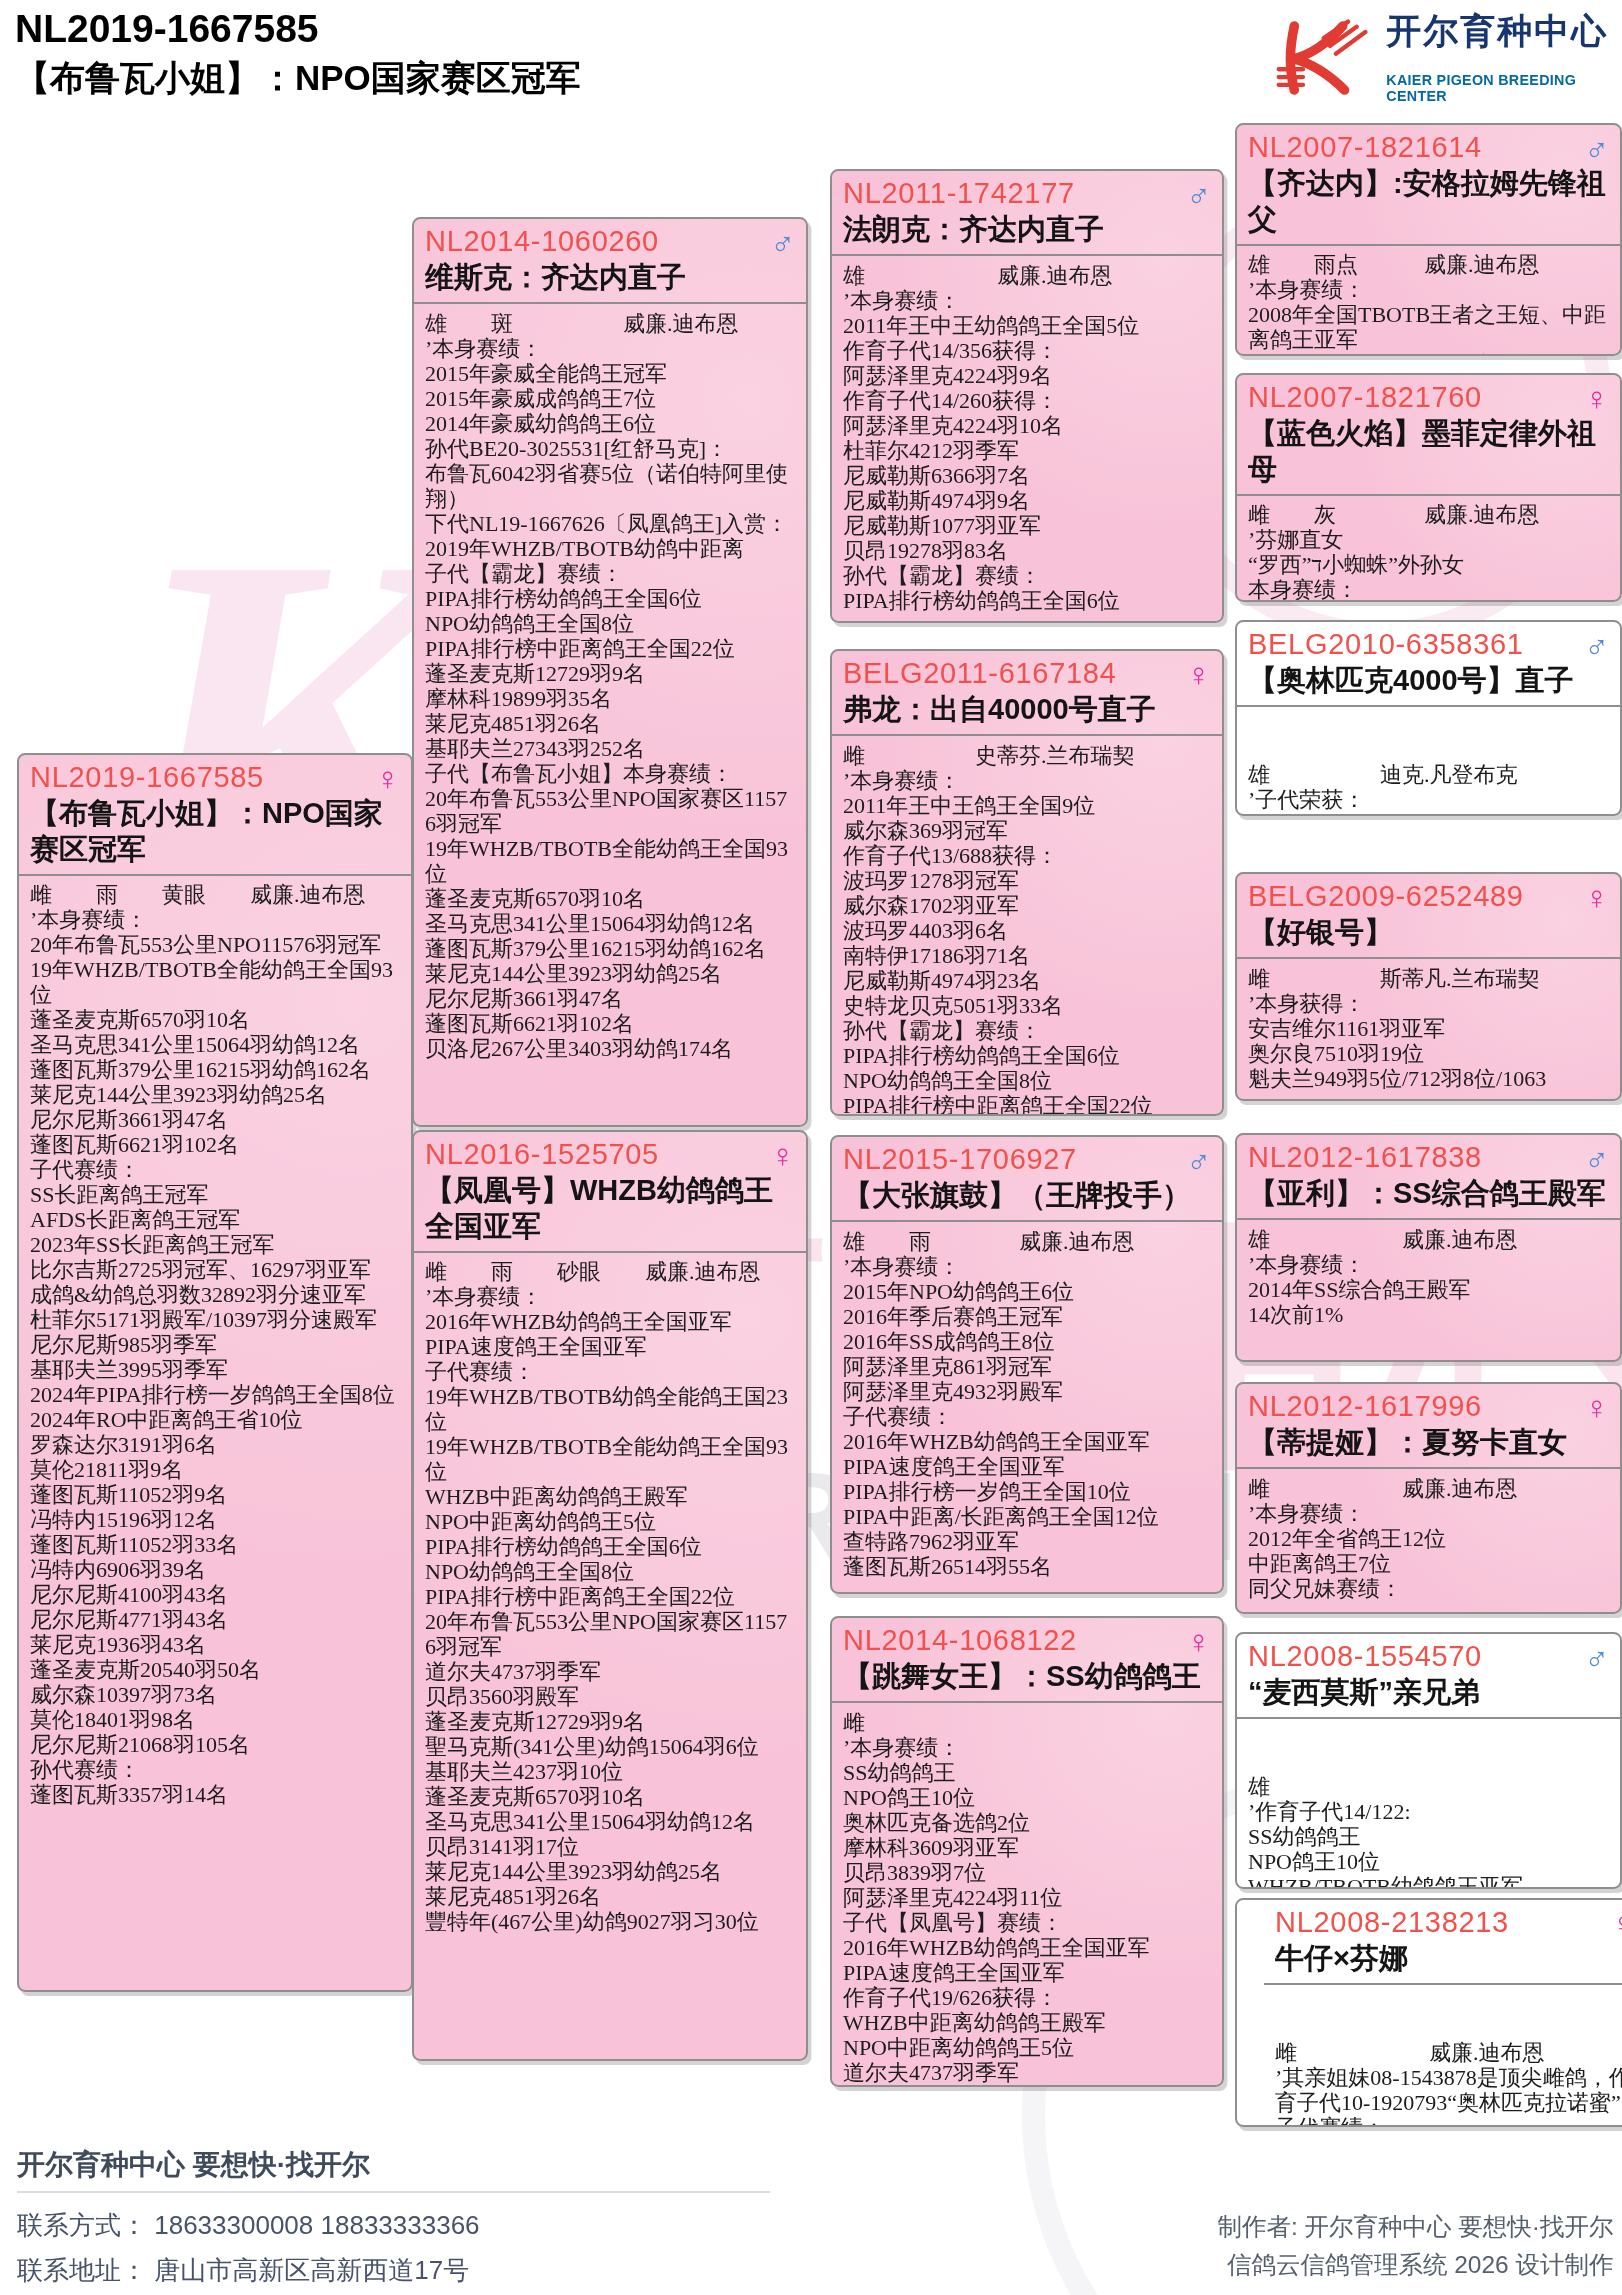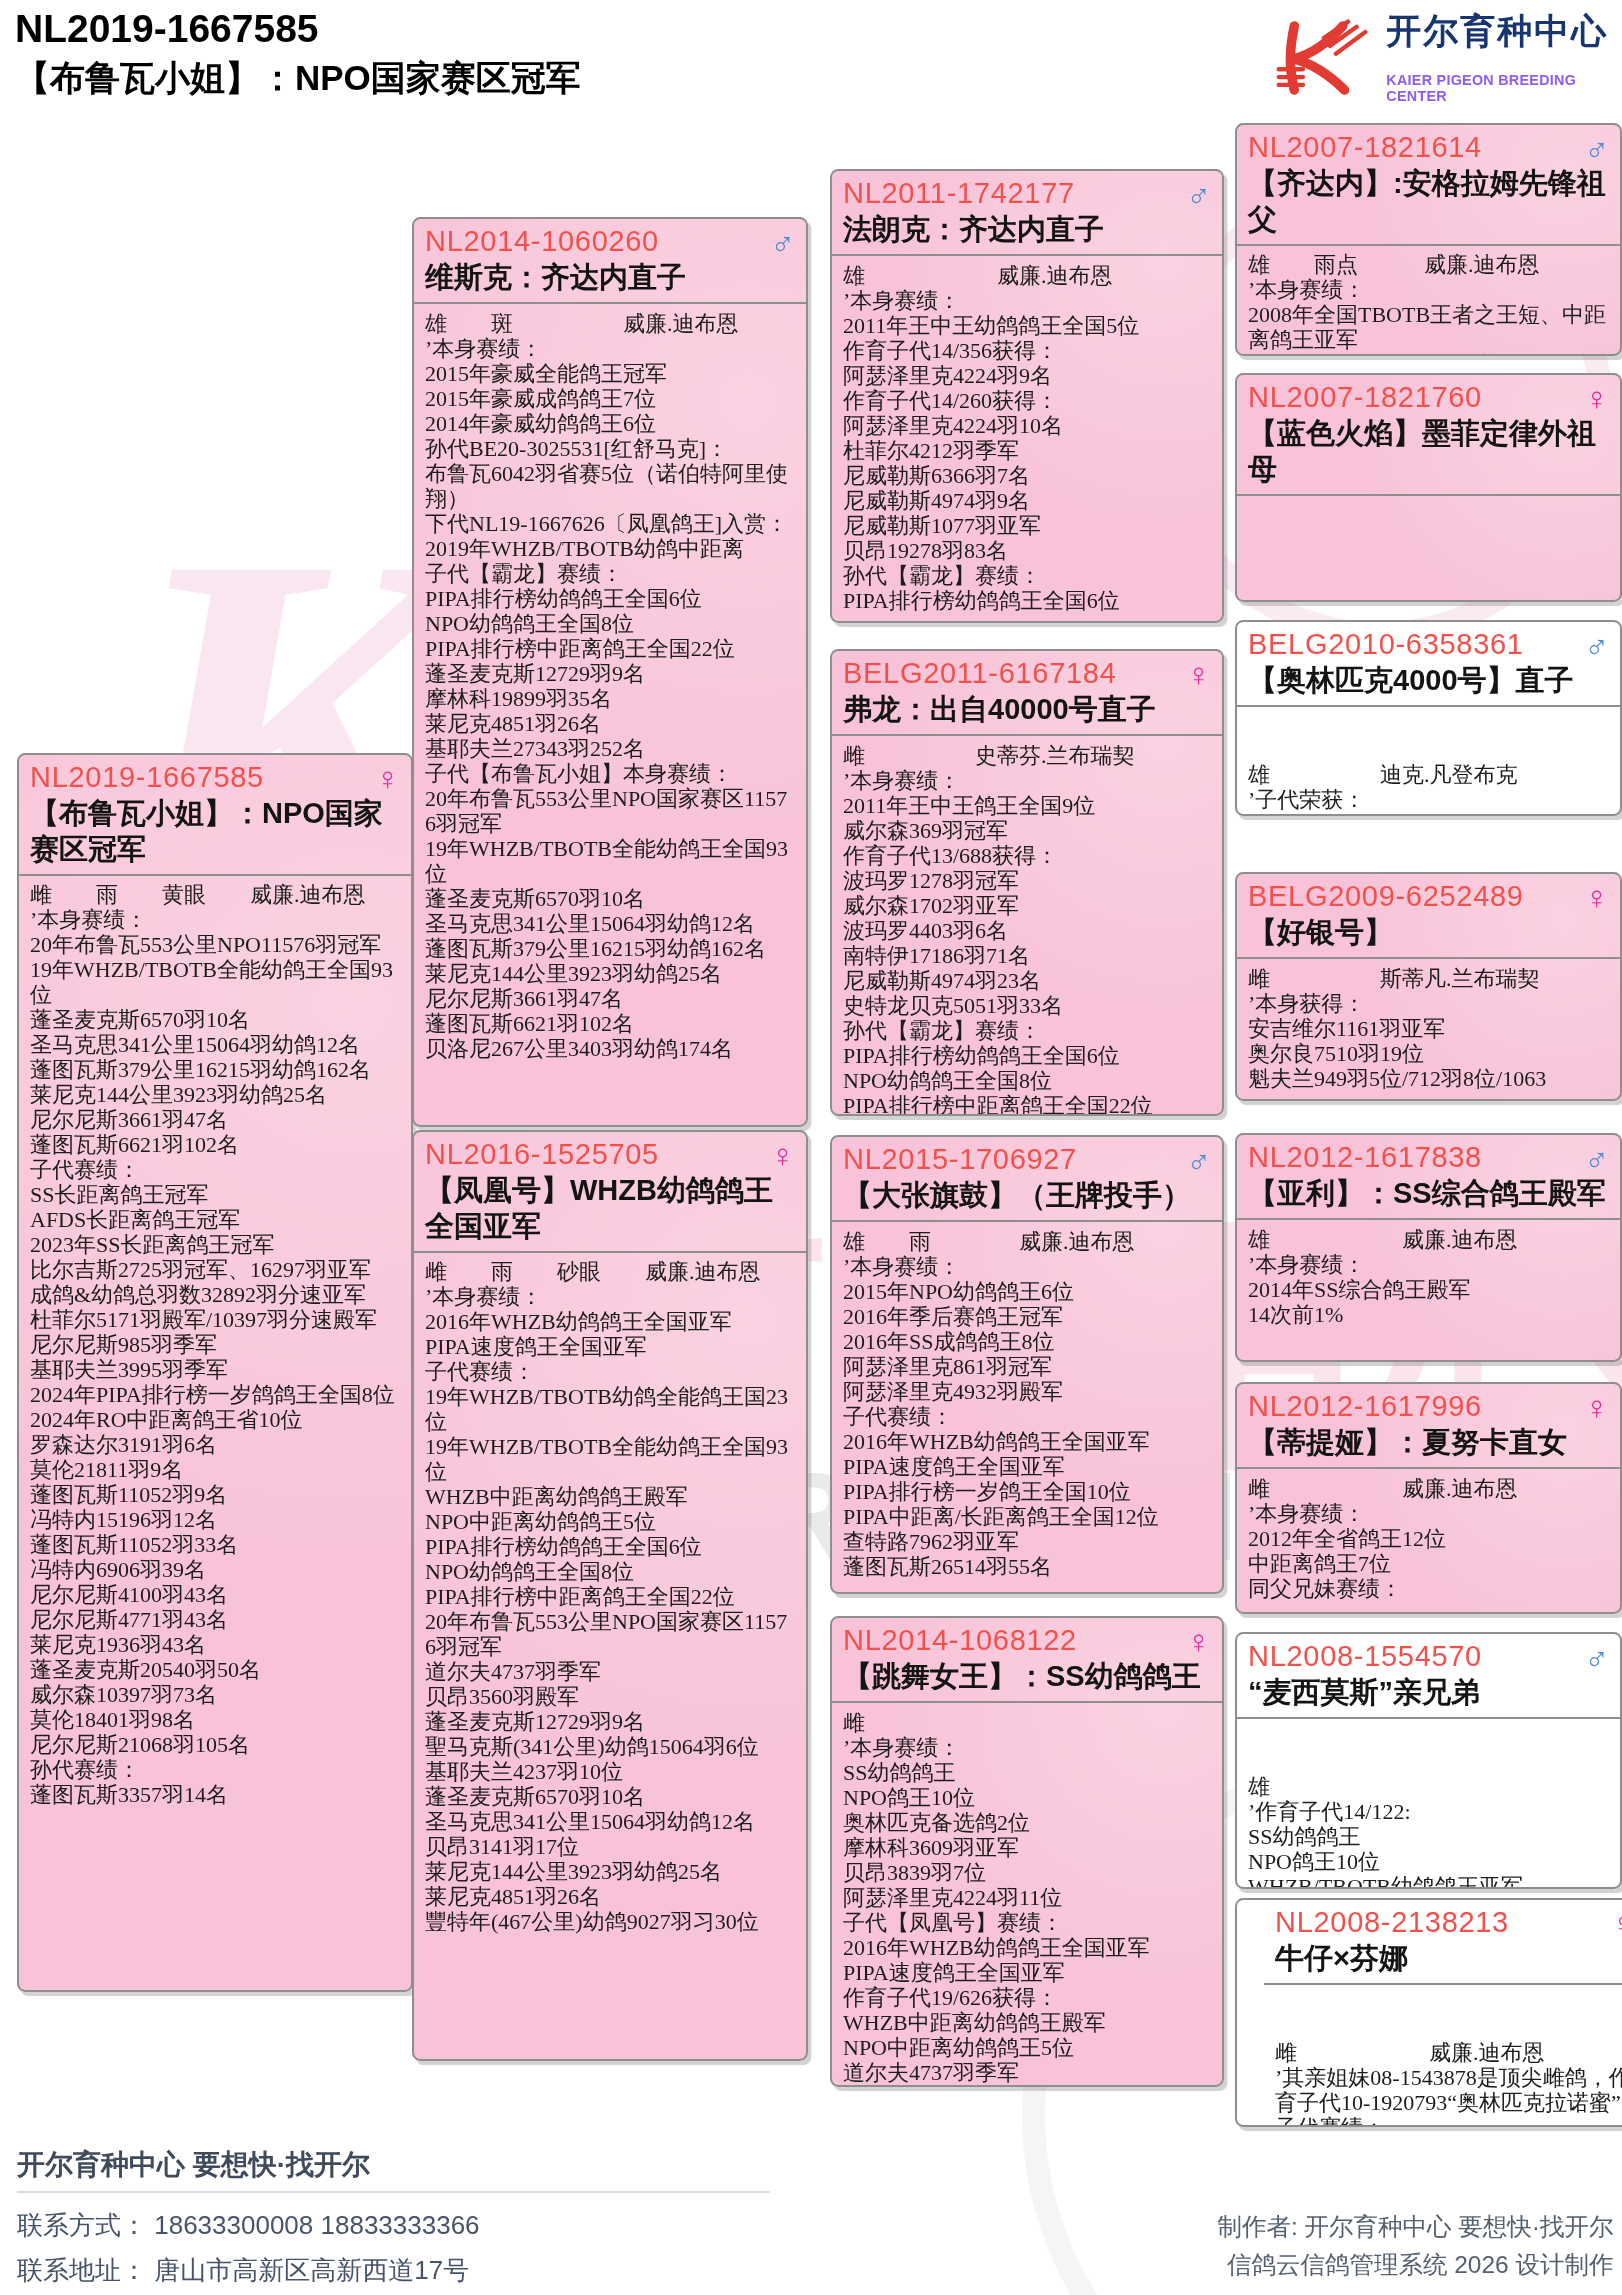--- a/index.html
+++ b/index.html
@@ -12,21 +12,21 @@
   .wm-en{left:20.4px;top:1444px;font-weight:bold;font-size:126px;color:rgba(208,208,214,.45);}
   .wm-circle{position:absolute;border:23px solid rgba(228,228,234,.38);border-radius:50%;z-index:0;}
   .wm-circle.c1{width:668px;height:668px;left:1022px;top:1758px;}
   .wm-circle.c2{width:422px;height:422px;left:1145px;top:177px;border-color:rgba(246,214,228,.5);}
   
   .pt1{position:absolute;left:15px;top:6.8px;font-size:39px;font-weight:bold;color:#000;z-index:3;}
   .pt2{position:absolute;left:15px;top:55px;font-size:35px;font-weight:bold;color:#000;z-index:3;}
   .logo{position:absolute;left:1269px;top:12.3px;display:flex;align-items:center;gap:9.5px;z-index:3;}
   .logo-mark{width:116px;height:78px;}
   .logo-cn{font-size:35px;font-weight:bold;color:#17356e;letter-spacing:2px;line-height:1.1;}
-  .logo-en{font-size:14.3px;font-weight:bold;color:#8b5cf6;letter-spacing:0.3px;margin-top:21px;}
+  .logo-en{font-size:14.3px;font-weight:bold;color:#0369a1;letter-spacing:0.3px;margin-top:21px;}
   
   .card{position:absolute;background:#f8c3d8;border:2px solid #8e8e8e;border-radius:8.2px;
         box-shadow:3.4px 4.1px 0 rgba(130,130,130,.35);display:flex;flex-direction:column;
         overflow:hidden;z-index:2;}
   .card.pink{background:radial-gradient(circle at 85% 20%, #fad2e2 0%, #f8c3d8 55%);}
   .card.white{background:#ffffff;gap:48px;}
   .card-head{padding:5.5px 11px 6.8px;border-bottom:2px solid #8e8e8e;flex:0 0 auto;}
   .head-row{display:flex;justify-content:space-between;align-items:flex-start;}
   .ring{font-size:29px;color:#f2504b;letter-spacing:0.7px;}
   .sex{font-size:33px;font-weight:bold;line-height:1;margin-top:1.4px;}
@@ -319,20 +319,26 @@
   </div>
 
   <div class="card pink" style="left:1235px;top:373px;width:383px;height:225px;">
     <div class="card-head">
       <div class="head-row">
         <span class="ring">NL2007-1821760</span>
         <span class="sex f">♀</span>
       </div>
       <div class="ctitle">【蓝色火焰】墨菲定律外祖母</div>
     </div>
+    <div class="card-body">
+        <div class="ln">雌　　灰　　　　威廉.迪布恩</div>
+        <div class="ln">’芬娜直女</div>
+        <div class="ln">“罗西”ד小蜘蛛”外孙女</div>
+        <div class="ln">本身赛绩：</div>
+      </div>
   </div>
 
   <div class="card white" style="left:1235px;top:620px;width:383px;height:192px;">
     <div class="card-head">
       <div class="head-row">
         <span class="ring">BELG2010-6358361</span>
         <span class="sex m">♂</span>
       </div>
       <div class="ctitle">【奥林匹克4000号】直子</div>
     </div>

